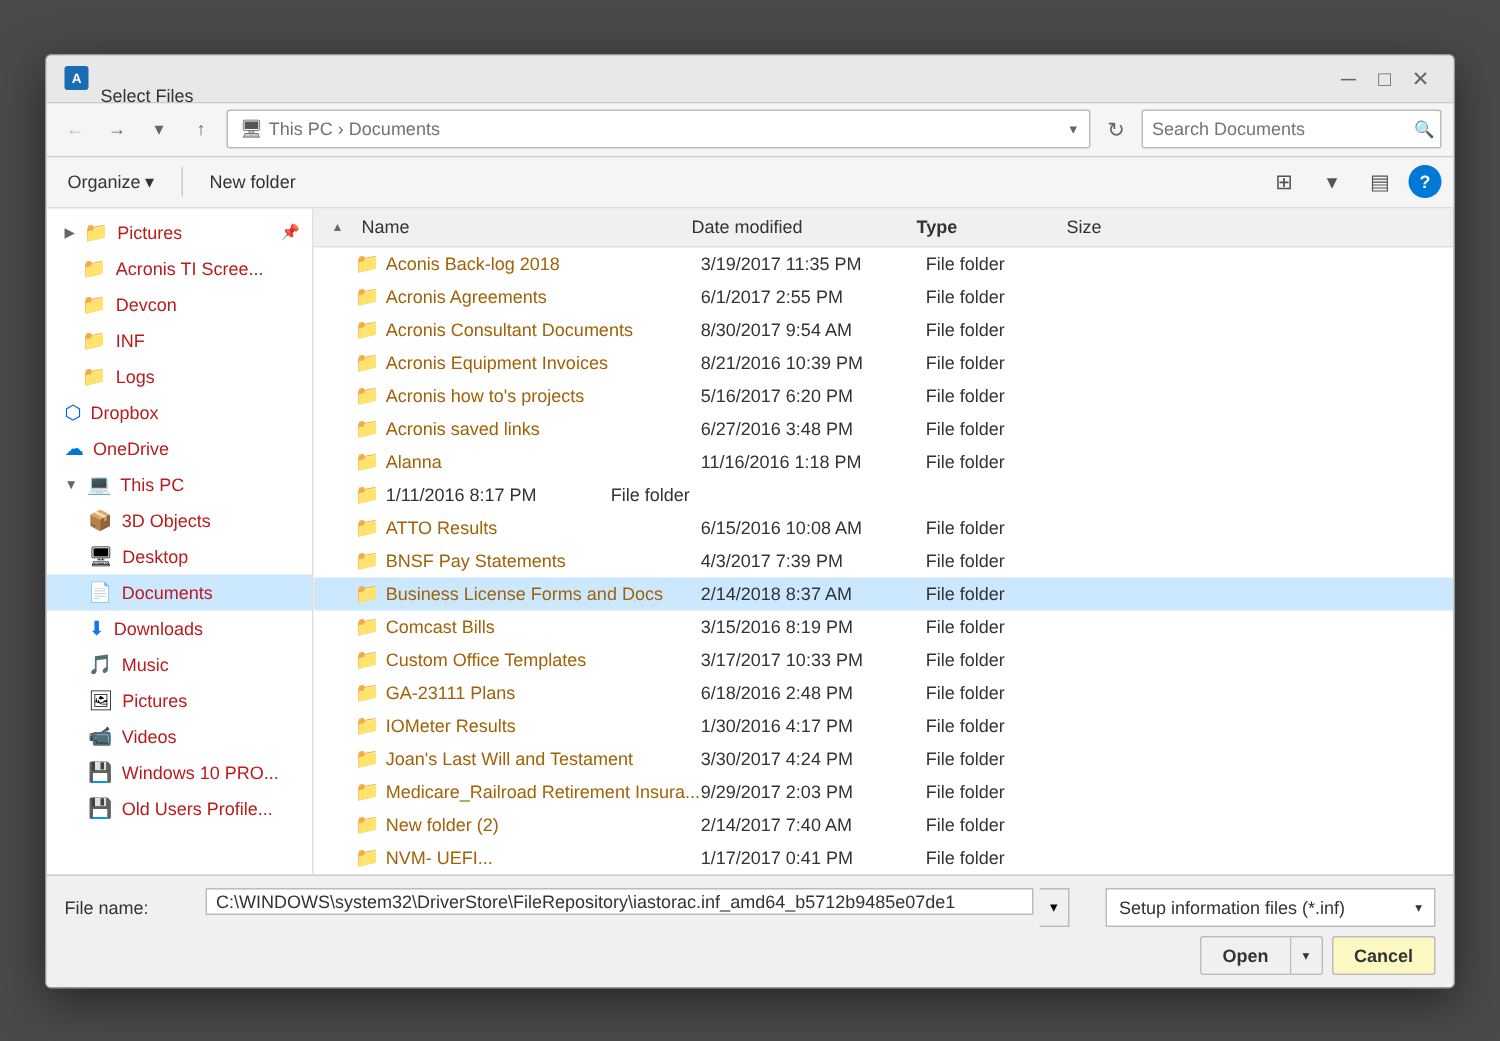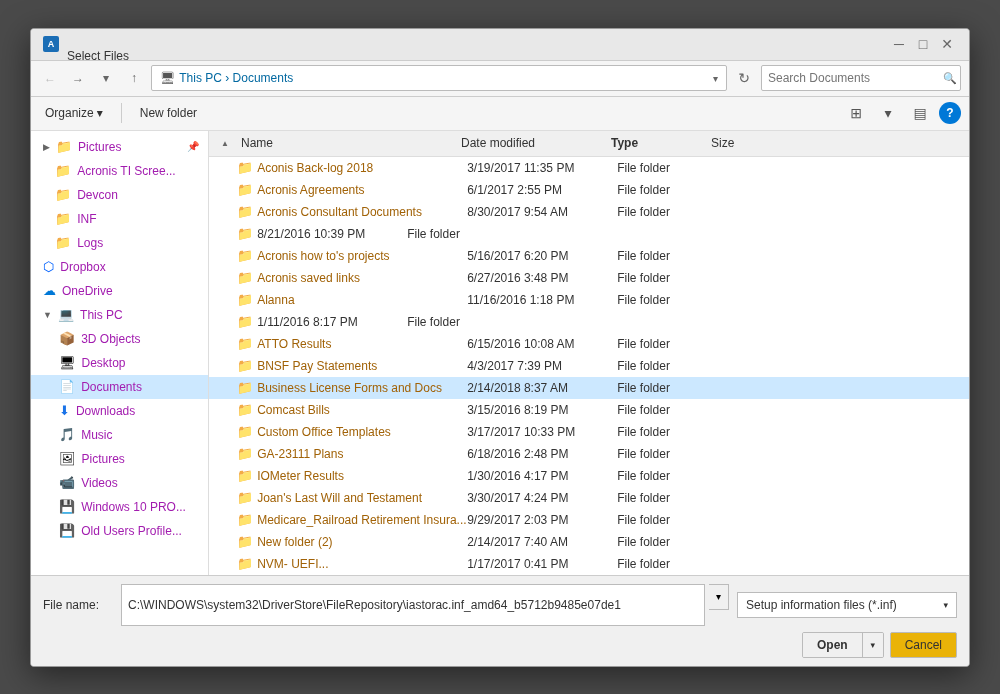--- a/index.html
+++ b/index.html
@@ -106,21 +106,21 @@
       gap: 4px;
       border-radius: 2px;
       cursor: pointer;
     }
     .address-path-icon {
       font-size: 12px;
       color: #555;
     }
     .address-path-text {
       font-size: 12px;
-      color: #0369a1;
+      color: #737373;
       flex: 1;
     }
     .address-chevron {
       color: #666;
       font-size: 10px;
     }
     .address-refresh {
       width: 22px;
       height: 22px;
       border: none;
@@ -224,21 +224,21 @@
     .sidebar-item {
       display: flex;
       align-items: center;
       padding: 3px 8px 3px 12px;
       cursor: pointer;
       height: 24px;
       gap: 6px;
     }
     .sidebar-item.selected { background: #cce8ff; }
     .sidebar-icon { font-size: 13px; flex-shrink: 0; }
-    .sidebar-label { font-size: 12px; color: #a21caf; white-space: nowrap; overflow: hidden; text-overflow: ellipsis; }
+    .sidebar-label { font-size: 12px; color: #b91c1c; white-space: nowrap; overflow: hidden; text-overflow: ellipsis; }
     .sidebar-pin { font-size: 10px; color: #999; margin-left: auto; }
     .sidebar-expand { font-size: 9px; color: #666; flex-shrink: 0; }
 
     .file-list-container {
       flex: 1;
       display: flex;
       flex-direction: column;
       overflow: hidden;
     }
     .file-list-header {
@@ -301,36 +301,36 @@
       border-top: 1px solid #ccc;
       background: #f0f0f0;
       padding: 8px 12px;
       display: flex;
       flex-direction: column;
       gap: 6px;
     }
     .filename-row {
       display: flex;
       align-items: center;
-      gap: 8px;
+      gap: 24px;
     }
     .filename-label {
       font-size: 12px;
       color: #333;
       width: 70px;
       flex-shrink: 0;
     }
     .filename-input-container {
       flex: 1;
       display: flex;
       gap: 4px;
     }
     .filename-input {
       flex: 1;
-      height: 42px;
+      height: 18px;
       border: 1px solid #bbb;
       padding: 2px 6px;
       font-size: 12px;
       color: #333;
       background: white;
       outline: none;
     }
     .filename-dropdown {
       width: 20px;
       height: 26px;
@@ -359,27 +359,28 @@
     }
     .filetype-arrow { font-size: 9px; }
     .buttons-row {
       display: flex;
       justify-content: flex-end;
       gap: 6px;
     }
     .action-btn {
       height: 26px;
       border: 1px solid #bbb;
-      background: #eab308;
-      cursor: pointer;
-      font-size: 12px;
-      color: #333;
-      border-radius: 2px;
-      display: flex;
-      align-items: center;
+      background: #fef9c3;
+      cursor: pointer;
+      font-size: 12px;
+      color: #333;
+      border-radius: 2px;
+      display: flex;
+      align-items: center;
+      font-weight: bold;
     }
     .action-btn-main {
       padding: 0 14px;
     }
     .open-btn-group {
       display: flex;
       border: 1px solid #bbb;
       border-radius: 2px;
       overflow: hidden;
       height: 26px;
@@ -587,20 +588,21 @@
       <div class="file-check"></div>
       <span class="file-icon">📁</span>
       <span class="file-name">Acronis Consultant Documents</span>
       <span class="file-date">8/30/2017 9:54 AM</span>
       <span class="file-type">File folder</span>
       <span class="file-size"></span>
     </div>
           <div class="file-row">
       <div class="file-check"></div>
       <span class="file-icon">📁</span>
+      <span class="file-name">Acronis Equipment Invoices</span>
       <span class="file-date">8/21/2016 10:39 PM</span>
       <span class="file-type">File folder</span>
       <span class="file-size"></span>
     </div>
           <div class="file-row">
       <div class="file-check"></div>
       <span class="file-icon">📁</span>
       <span class="file-name">Acronis how to's projects</span>
       <span class="file-date">5/16/2017 6:20 PM</span>
       <span class="file-type">File folder</span>

